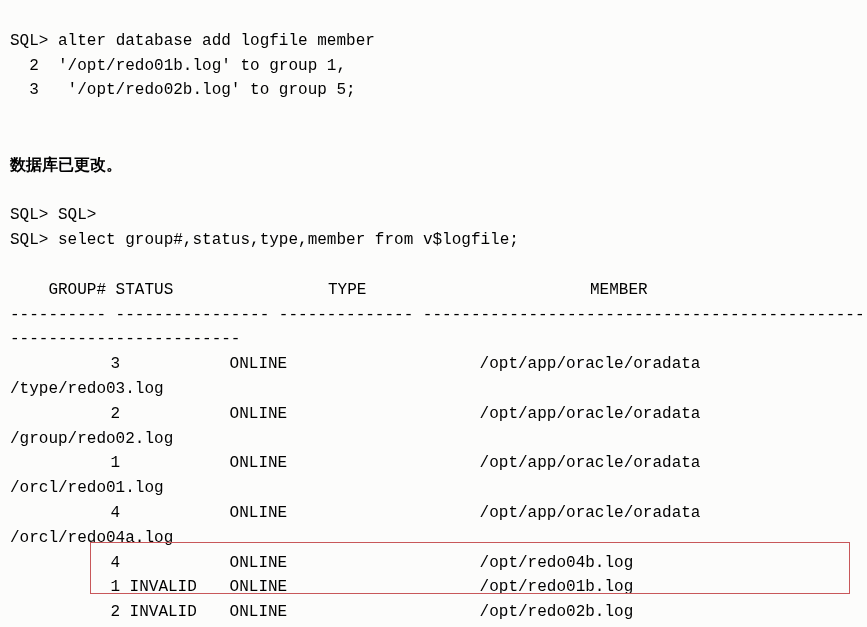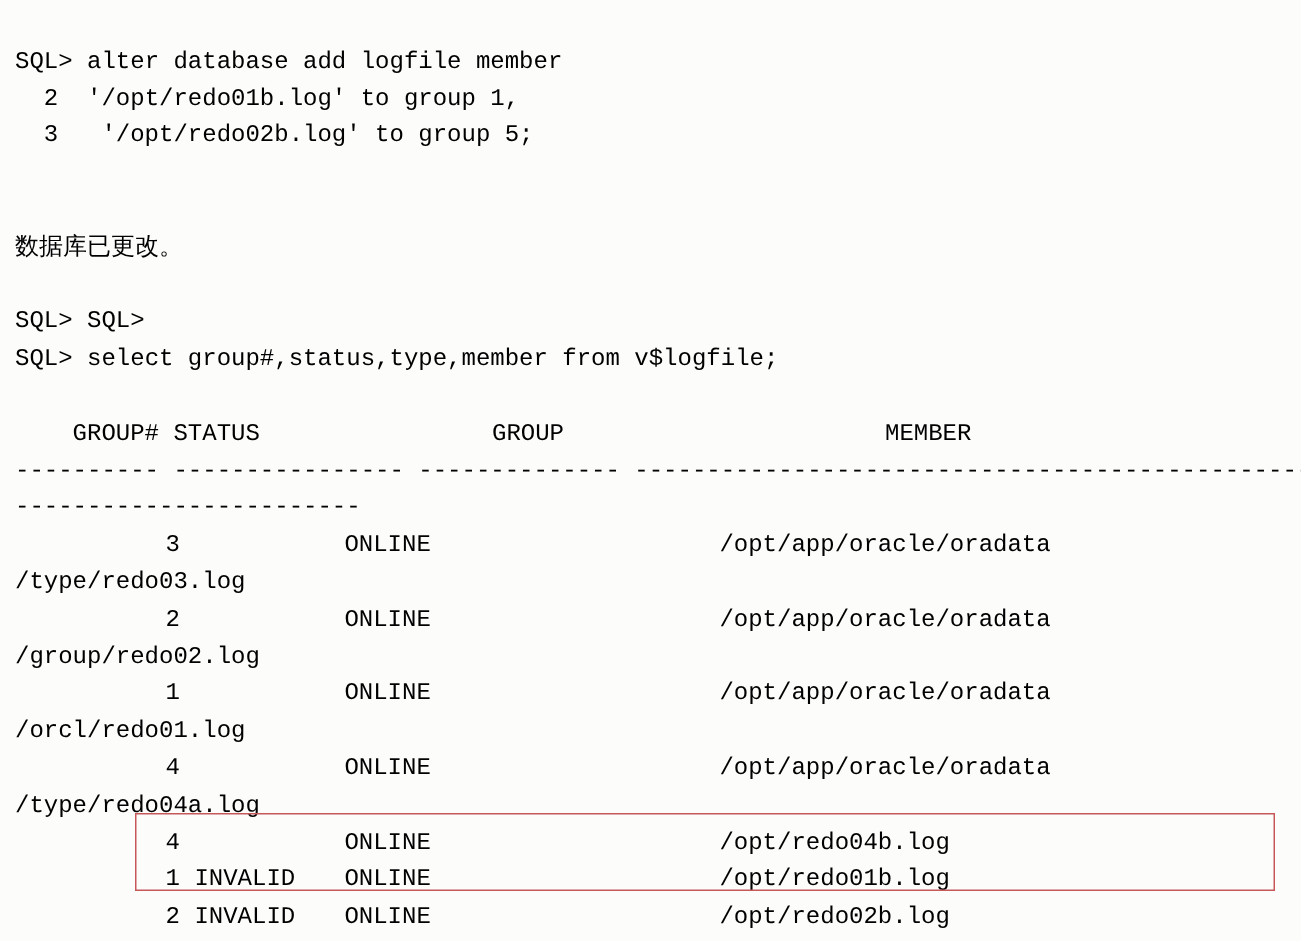--- a/index.html
+++ b/index.html
@@ -14,20 +14,21 @@
     height: 627px;
     overflow: hidden;
   }
   .page {
     padding: 4px 10px 10px 10px;
     white-space: pre;
   }
   .cn {
     
     font-family: "SimSun", "Arial", sans-serif;
+    font-weight: bold;
   }
   .highlight-box {
     position: absolute;
     border: 1px solid #c8575a;
     pointer-events: none;
     left: 90px;
     top: 542px;
     width: 760px;
     height: 52px;
     box-sizing: border-box;
@@ -48,31 +49,31 @@
 <span>SQL&gt;</span> <span>alter database add logfile member</span>
 <span>  2  </span><span>'/opt/redo01b.log' to group 1,</span>
 <span>  3   </span><span>'/opt/redo02b.log' to group 5;</span>
 
 
 <span class="cn">数据库已更改。</span>
 
 <span>SQL&gt; SQL&gt;</span>
 <span>SQL&gt;</span> <span>select group#,status,type,member from v$logfile;</span>
 
-<span class="hdr-group">    GROUP# STATUS</span><span class="hdr-type">GROUP</span><span class="hdr-member">MEMBER</span>
+<span class="hdr-group">    GROUP# STATUS</span><span class="hdr-type">TYPE</span><span class="hdr-member">MEMBER</span>
 <span>---------- ---------------- -------------- --------------------------------------------------------</span>
 <span>------------------------</span>
 <span><span class="col-group">3</span> <span class="col-status"></span><span class="col-type">ONLINE</span><span class="col-member">/opt/app/oracle/oradata</span></span>
 <span>/type/redo03.log</span>
 <span><span class="col-group">2</span> <span class="col-status"></span><span class="col-type">ONLINE</span><span class="col-member">/opt/app/oracle/oradata</span></span>
 <span>/group/redo02.log</span>
 <span><span class="col-group">1</span> <span class="col-status"></span><span class="col-type">ONLINE</span><span class="col-member">/opt/app/oracle/oradata</span></span>
 <span>/orcl/redo01.log</span>
 <span><span class="col-group">4</span> <span class="col-status"></span><span class="col-type">ONLINE</span><span class="col-member">/opt/app/oracle/oradata</span></span>
-<span>/type/redo04a.log</span>
+<span>/orcl/redo04a.log</span>
 <span><span class="col-group">4</span> <span class="col-status"></span><span class="col-type">ONLINE</span><span class="col-member">/opt/redo04b.log</span></span>
 <span><span class="col-group">1</span> <span class="col-status">INVALID</span><span class="col-type">ONLINE</span><span class="col-member">/opt/redo01b.log</span></span>
 <span><span class="col-group">2</span> <span class="col-status">INVALID</span><span class="col-type">ONLINE</span><span class="col-member">/opt/redo02b.log</span></span>
 
 
 </div>
 
 <div class="highlight-box"></div>
 
 </body></html>

